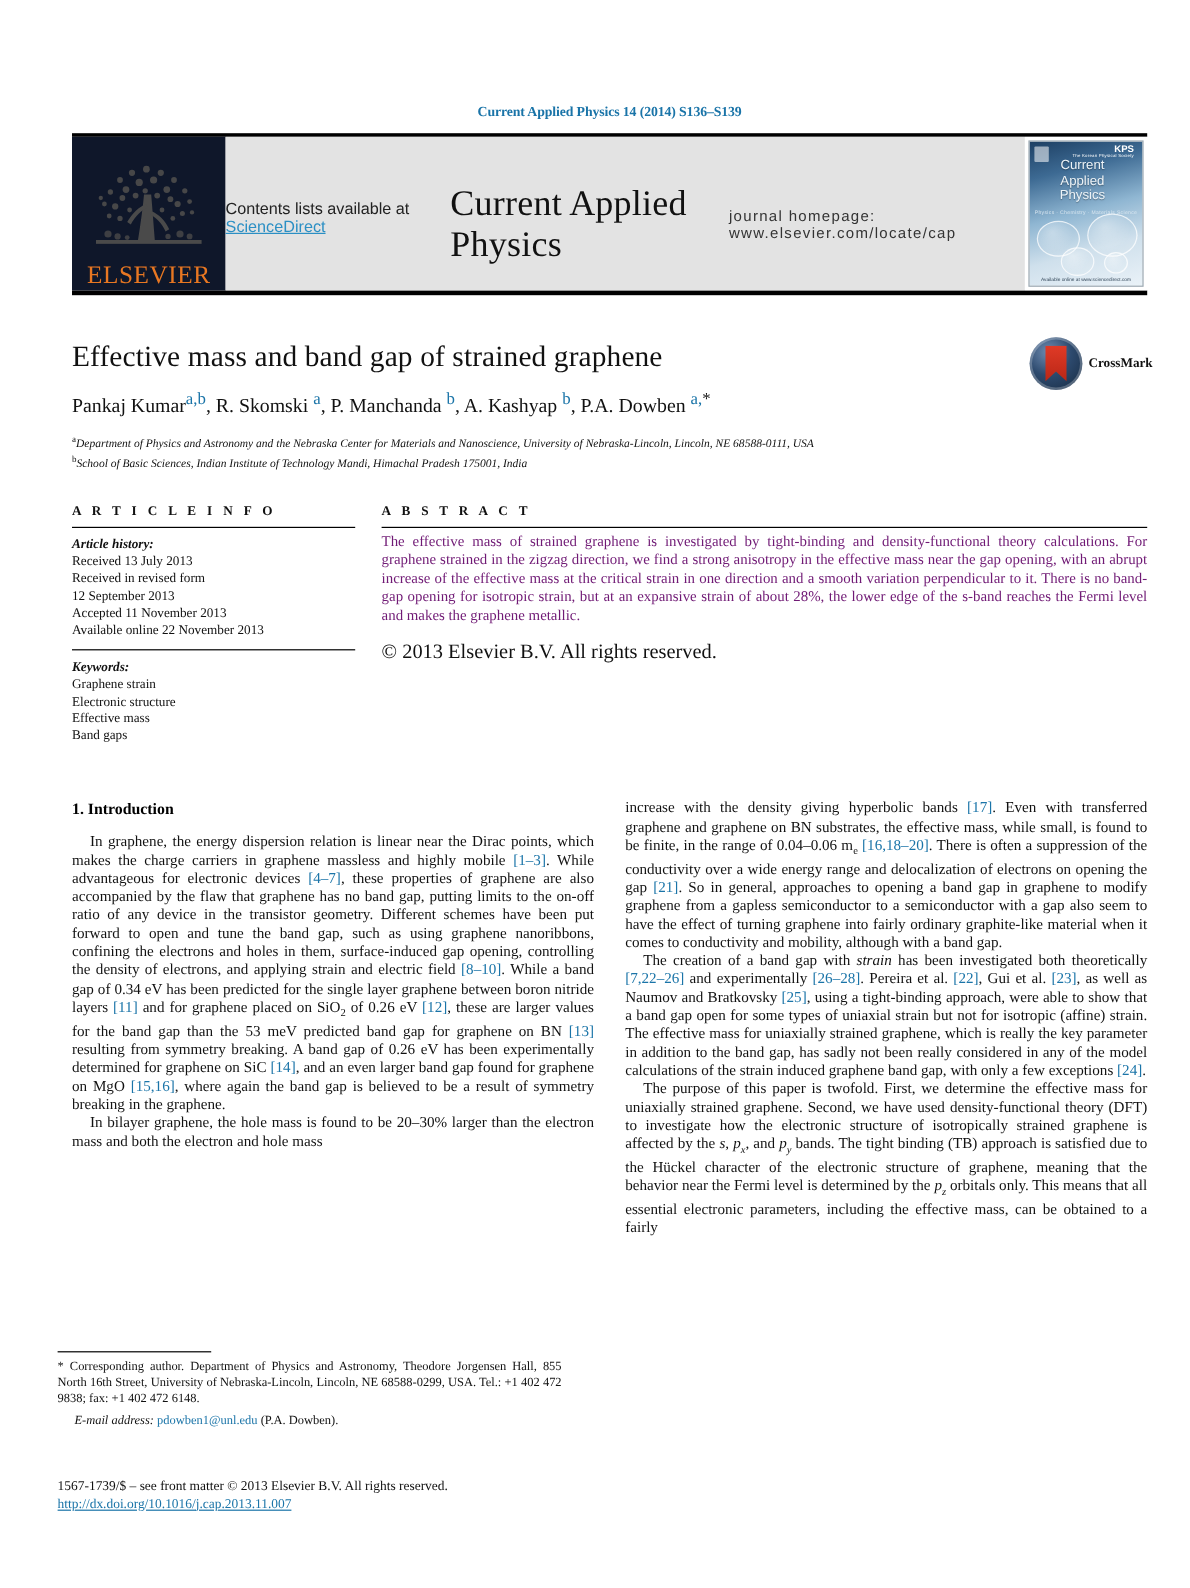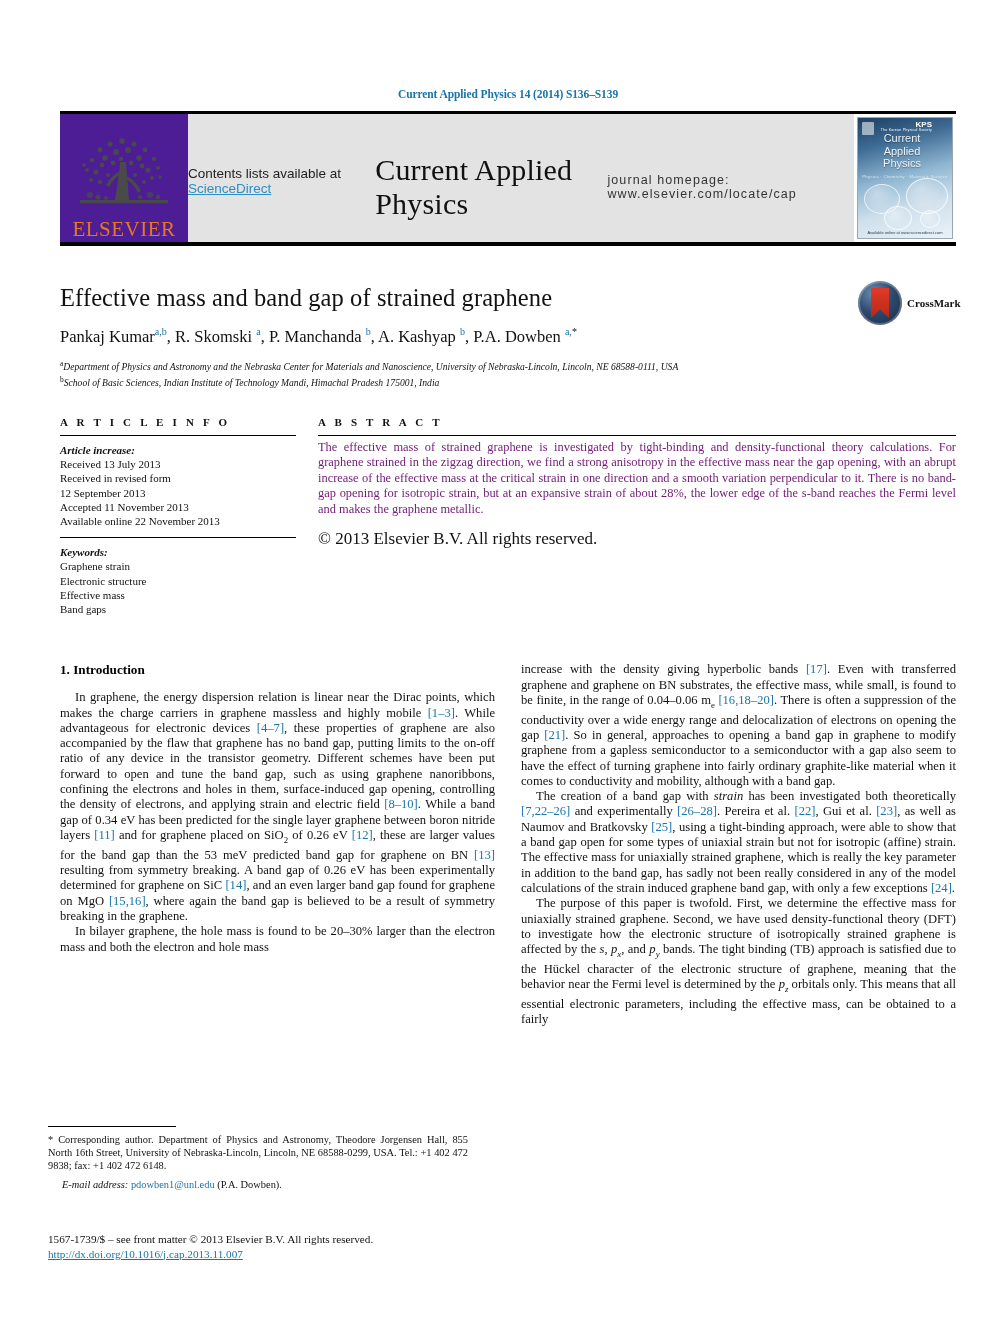--- a/index.html
+++ b/index.html
@@ -40,21 +40,21 @@
     border-bottom: 4px solid #000;
     padding: 0;
     display: flex;
     align-items: stretch;
     height: 128px;
     box-sizing: content-box;
   }
   .elsevier-block {
     width: 128px;
     flex: 0 0 128px;
-    background: #4c1d95;
+    background: #0f172a;
     display: flex;
     flex-direction: column;
     align-items: center;
     justify-content: flex-end;
     padding-bottom: 2px;
     box-sizing: border-box;
   }
   .tree-svg { display:block; }
   .elsevier-word {
     font-family: "Liberation Serif", serif;
@@ -107,21 +107,21 @@
   }
   .cover-img {
     width: 94px;
     height: 120px;
     border: 1px solid #9aa7b1;
     position: relative;
     overflow: hidden;
     background: linear-gradient(165deg,#1d3f63 0%, #3d6a93 22%, #8fb6d2 48%, #cfe0ec 72%, #eaf2f8 100%);
   }
   .cover-img .kps {
-    position: absolute; top: 3px; right: 20px;
+    position: absolute; top: 3px; right: 7px;
     color: #fff; font-size: 8px; font-family: "Liberation Sans", sans-serif;
     font-weight: bold; line-height: 1;
     text-align: right;
   }
   .cover-img .kps small { display:block; font-size:3.6px; font-weight:normal; letter-spacing:.2px;}
   .cover-img .el {
     position: absolute; top: 4px; left: 4px;
     width: 12px; height: 13px; background: rgba(255,255,255,.55);
     border-radius: 1px;
   }
@@ -162,21 +162,21 @@
     letter-spacing: 0.1px;
     margin: 0;
     font-weight: normal;
   }
   .authors {
     font-family: "Liberation Serif", serif;
     font-size: 16.5px;
     margin-top: 14px;
     color: #111;
   }
-  .authors sup { font-size: 10px; color: #1a74a8; }
+  .authors sup { font-size: 14px; color: #1a74a8; }
   .authors sup.star { color:#111; }
   .affil {
     font-family: "Liberation Serif", serif;
     font-style: italic;
     font-size: 9.6px;
     line-height: 12.6px;
     margin-top: 11px;
     color: #111;
   }
   .affil sup { font-style: normal; font-size: 7.5px; }
@@ -423,21 +423,21 @@
       <div class="cm-text">CrossMark</div>
     </div>
   </div>
 
   <div class="info-abstract">
 
     <div class="col-info">
       <div class="sec-head">A R T I C L E   I N F O</div>
       <div class="rule"></div>
       <div class="info-block">
-        <div class="it">Article increase:</div>
+        <div class="it">Article history:</div>
         <div>Received 13 July 2013</div>
         <div>Received in revised form</div>
         <div>12 September 2013</div>
         <div>Accepted 11 November 2013</div>
         <div>Available online 22 November 2013</div>
       </div>
       <div class="info-sep"></div>
       <div class="info-block">
         <div class="it">Keywords:</div>
         <div>Graphene strain</div>

